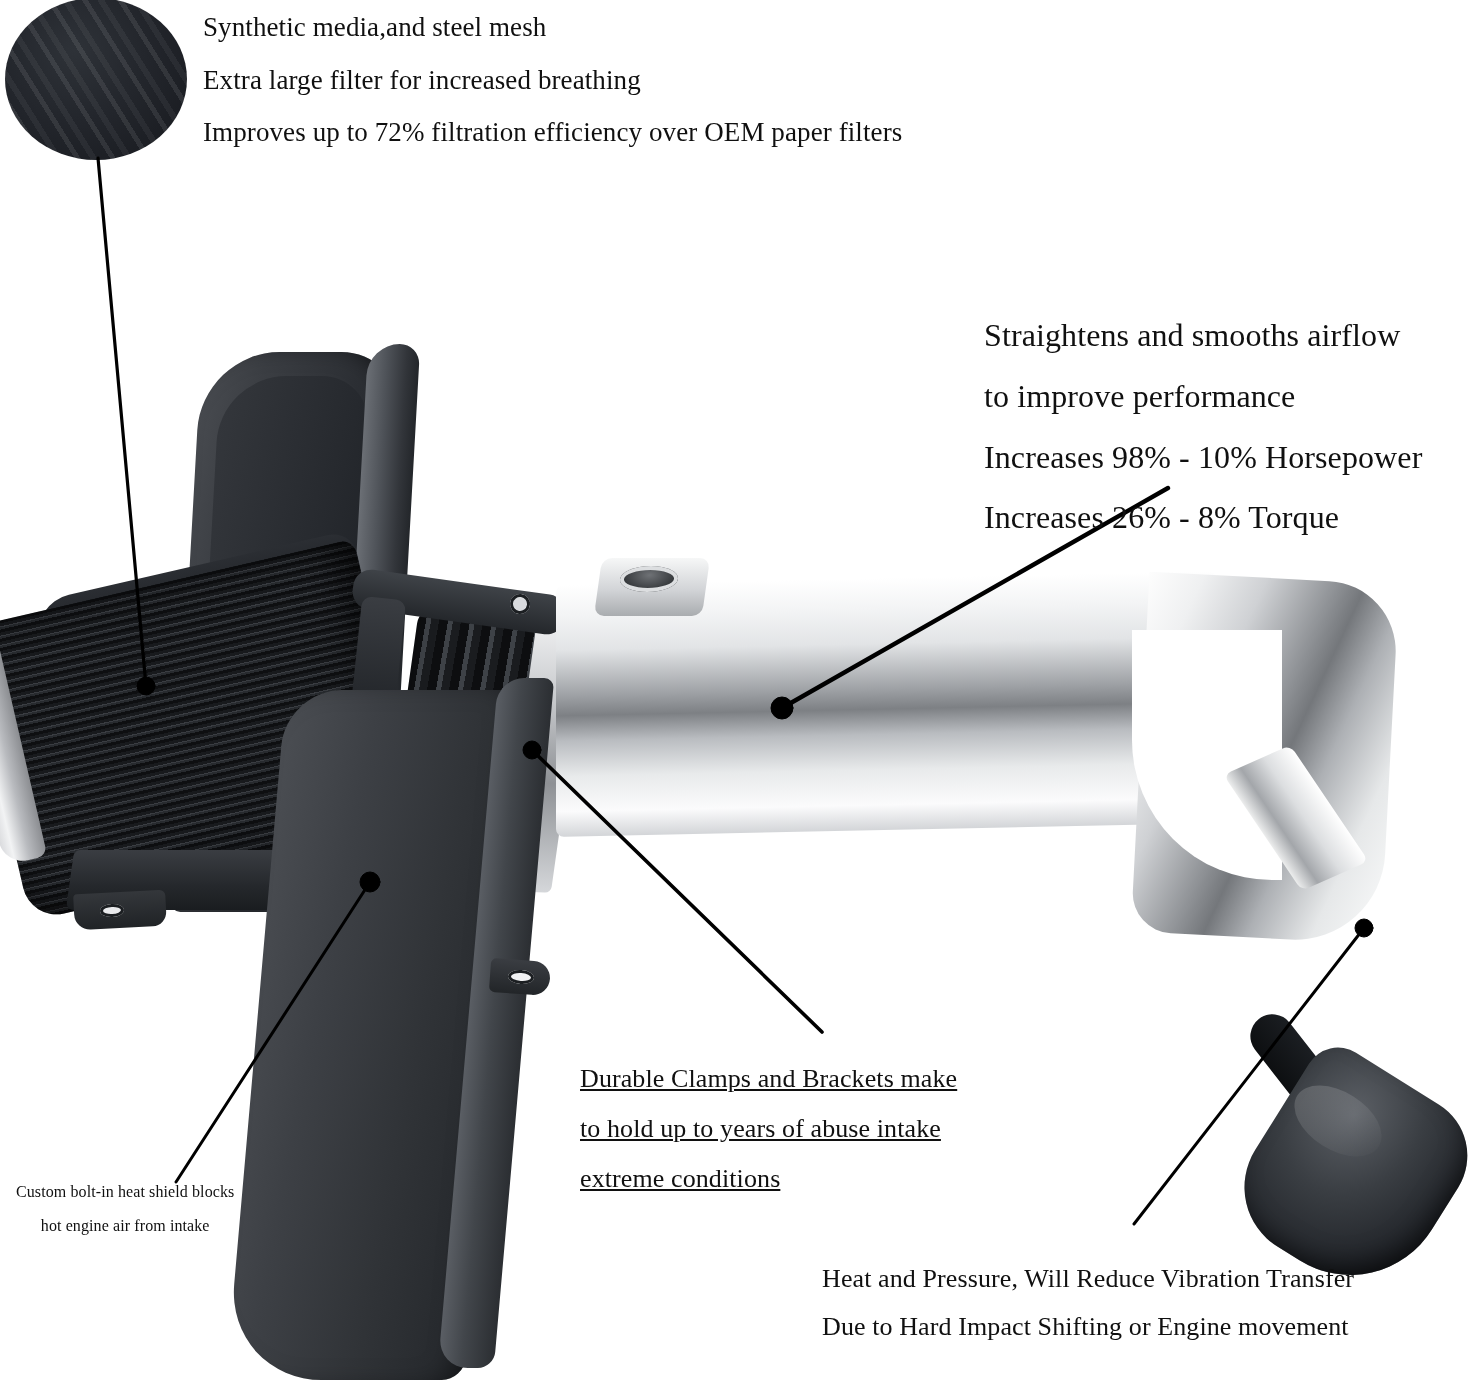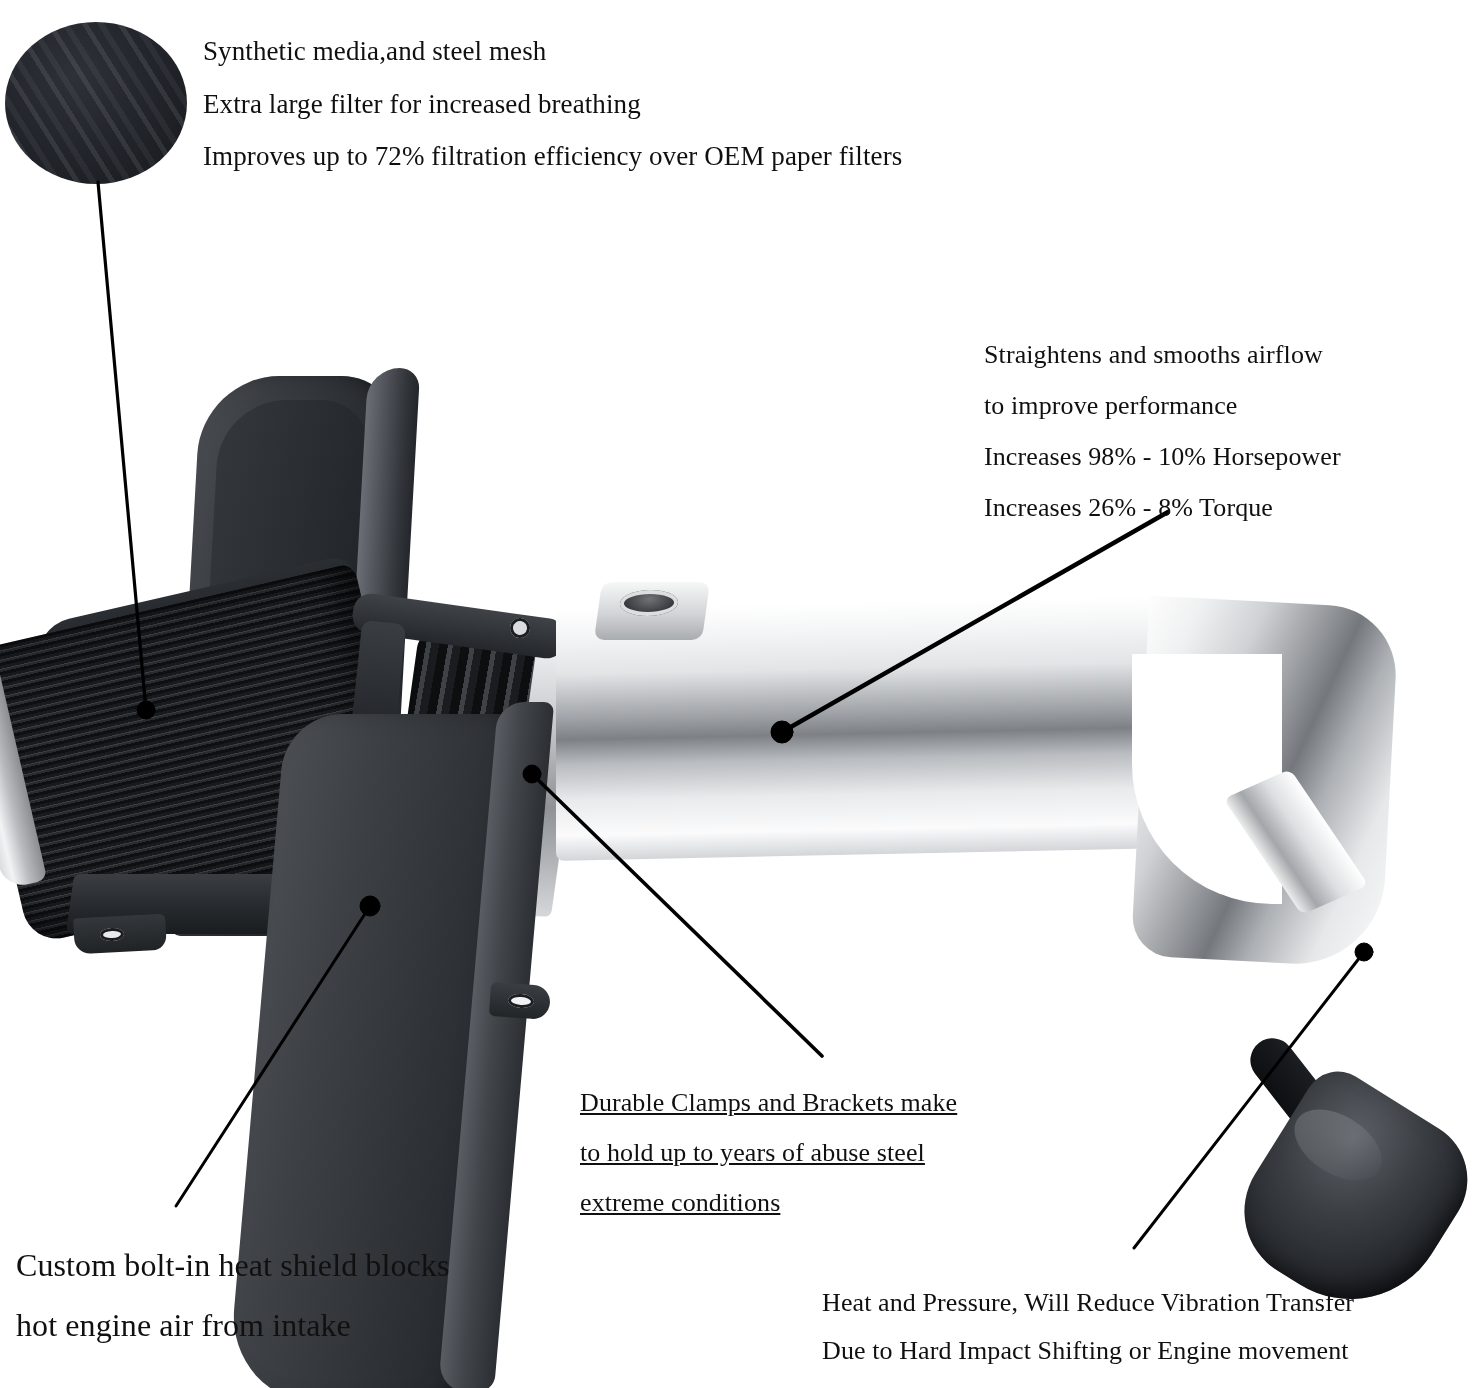--- a/index.html
+++ b/index.html
@@ -1,33 +1,33 @@
 <!DOCTYPE html>
 <html><head>
 <meta charset="utf-8">
 <style>
   html,body{margin:0;padding:0;background:#ffffff;}
   body{width:1484px;height:1388px;position:relative;overflow:hidden;
        font-family:"Liberation Serif","DejaVu Serif",serif;color:#0a0a0a;}
 
-  .stage{position:absolute;left:0;top:0;width:1484px;height:1049px;margin-top:24px;}
+  .stage{position:absolute;left:0;top:0;width:1484px;height:1049px;}
 
   
   .callout{position:absolute;line-height:1.62;color:#101010;
            font-family:"Liberation Serif","DejaVu Serif",serif;
            letter-spacing:.1px;white-space:nowrap;}
   .callout .ln{display:block;}
 
   #txt-filter{left:203px;top:6px;font-size:27px;}
   #txt-filter .ln{margin-bottom:9px;}
-  #txt-airflow{left:984px;top:310px;font-size:26px;}
+  #txt-airflow{left:984px;top:310px;font-size:32px;}
   #txt-airflow .ln{margin-bottom:9px;}
   #txt-clamps{left:580px;top:1058px;font-size:26px;text-decoration:underline;}
   #txt-clamps .ln{margin-bottom:8px;}
-  #txt-shield{left:16px;top:1216px;font-size:32px;}
+  #txt-shield{left:16px;top:1179px;font-size:16px;text-align:center;}
   #txt-shield .ln{margin-bottom:8px;}
   #txt-silicone{left:822px;top:1258px;font-size:26px;}
   #txt-silicone .ln{margin-bottom:6px;}
 
   
   #swatch{position:absolute;left:5px;top:-2px;width:182px;height:162px;
           border-radius:50%;overflow:hidden;
           background:
             repeating-linear-gradient(58deg,
               rgba(255,255,255,.085) 0px, rgba(255,255,255,.085) 5px,
@@ -300,21 +300,21 @@
 
   <div class="callout" id="txt-airflow">
     <span class="ln">Straightens and smooths airflow</span>
     <span class="ln">to improve performance</span>
     <span class="ln">Increases 98% - 10% Horsepower</span>
     <span class="ln">Increases 26% - 8%  Torque</span>
   </div>
 
   <div class="callout" id="txt-clamps">
     <span class="ln">Durable Clamps and Brackets make</span>
-    <span class="ln"> to hold up to years of abuse steel</span>
+    <span class="ln"> to hold up to years of abuse intake</span>
     <span class="ln">extreme conditions</span>
   </div>
 
   <div class="callout" id="txt-shield">
     <span class="ln">Custom bolt-in heat shield blocks</span>
     <span class="ln">hot engine air from intake</span>
   </div>
 
   <div class="callout" id="txt-silicone">
     <span class="ln">Heat and Pressure, Will Reduce Vibration Transfer</span>

